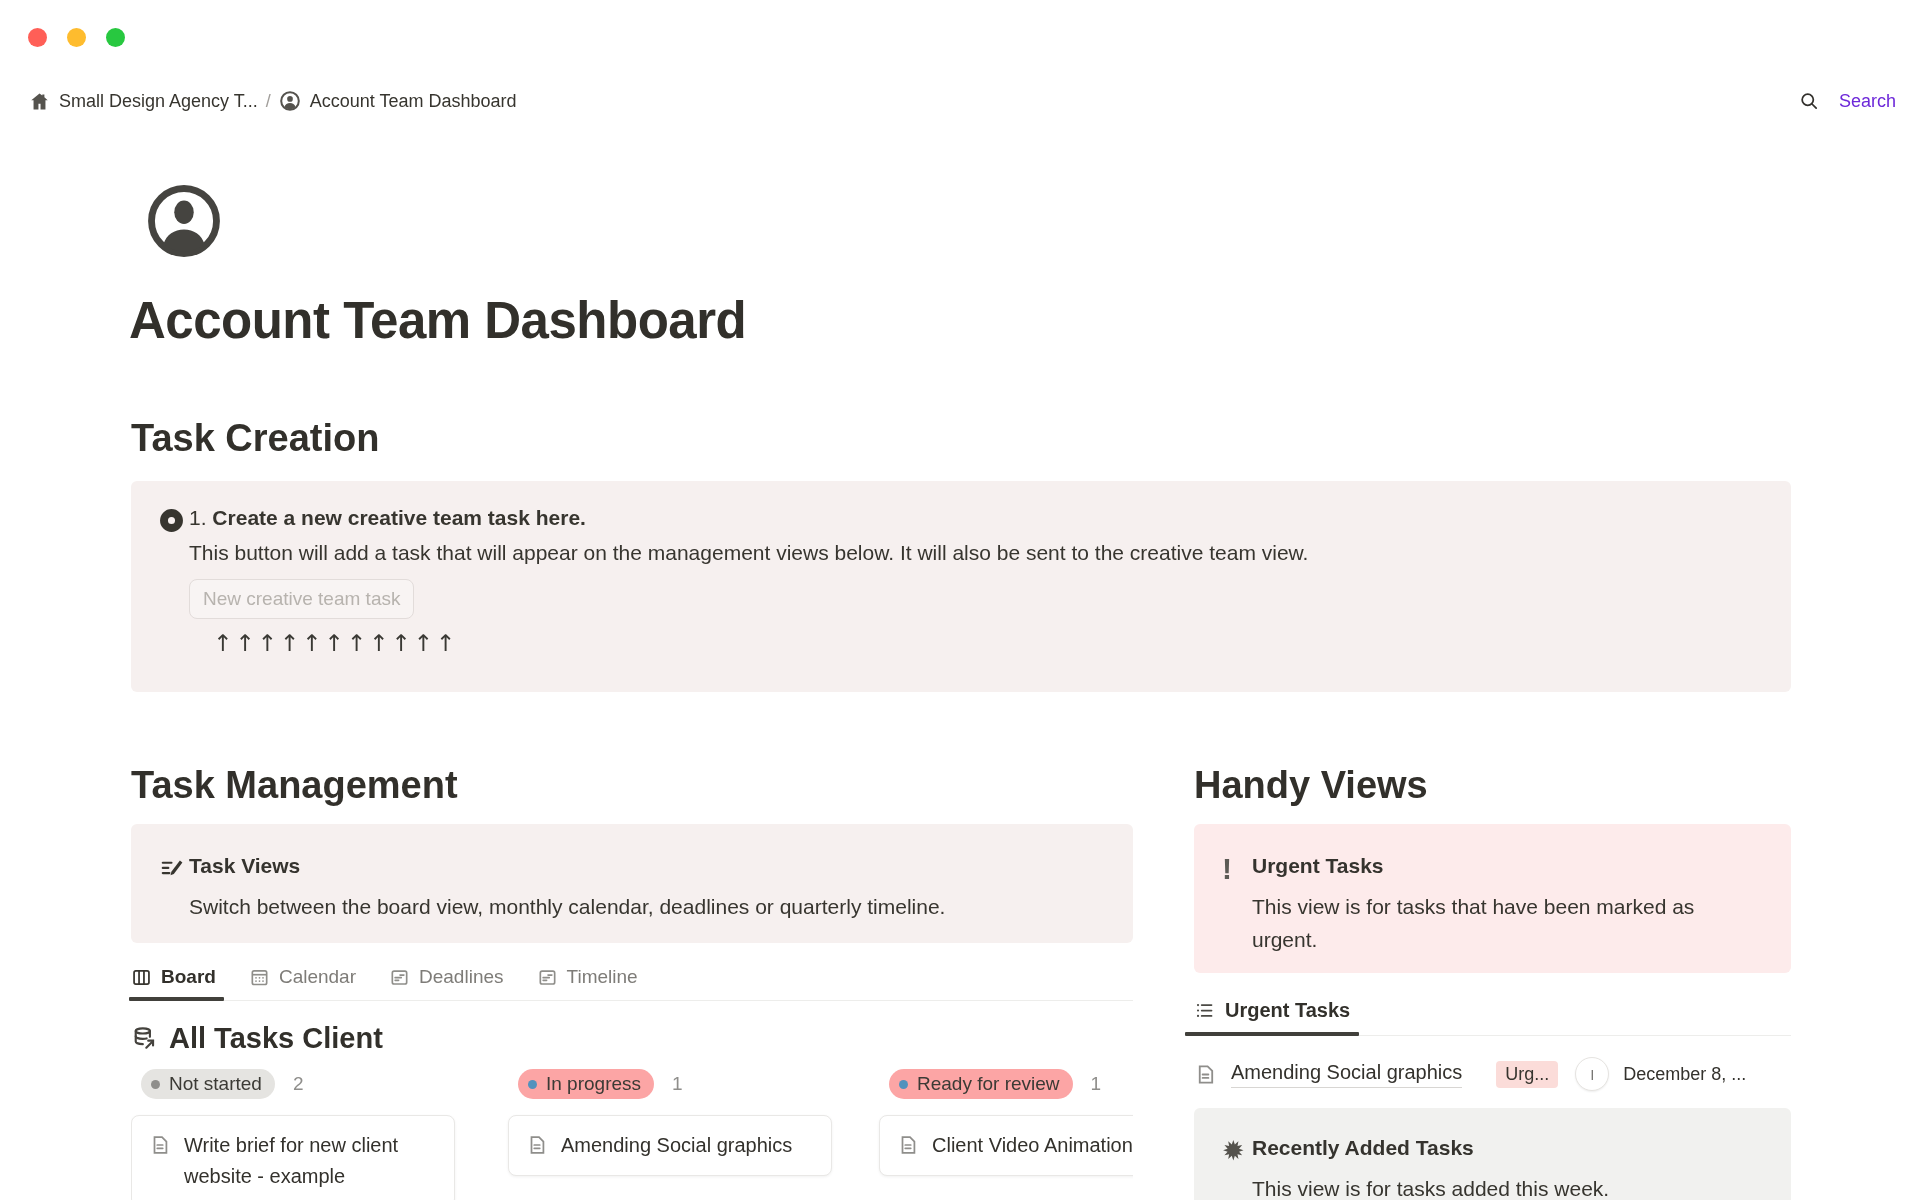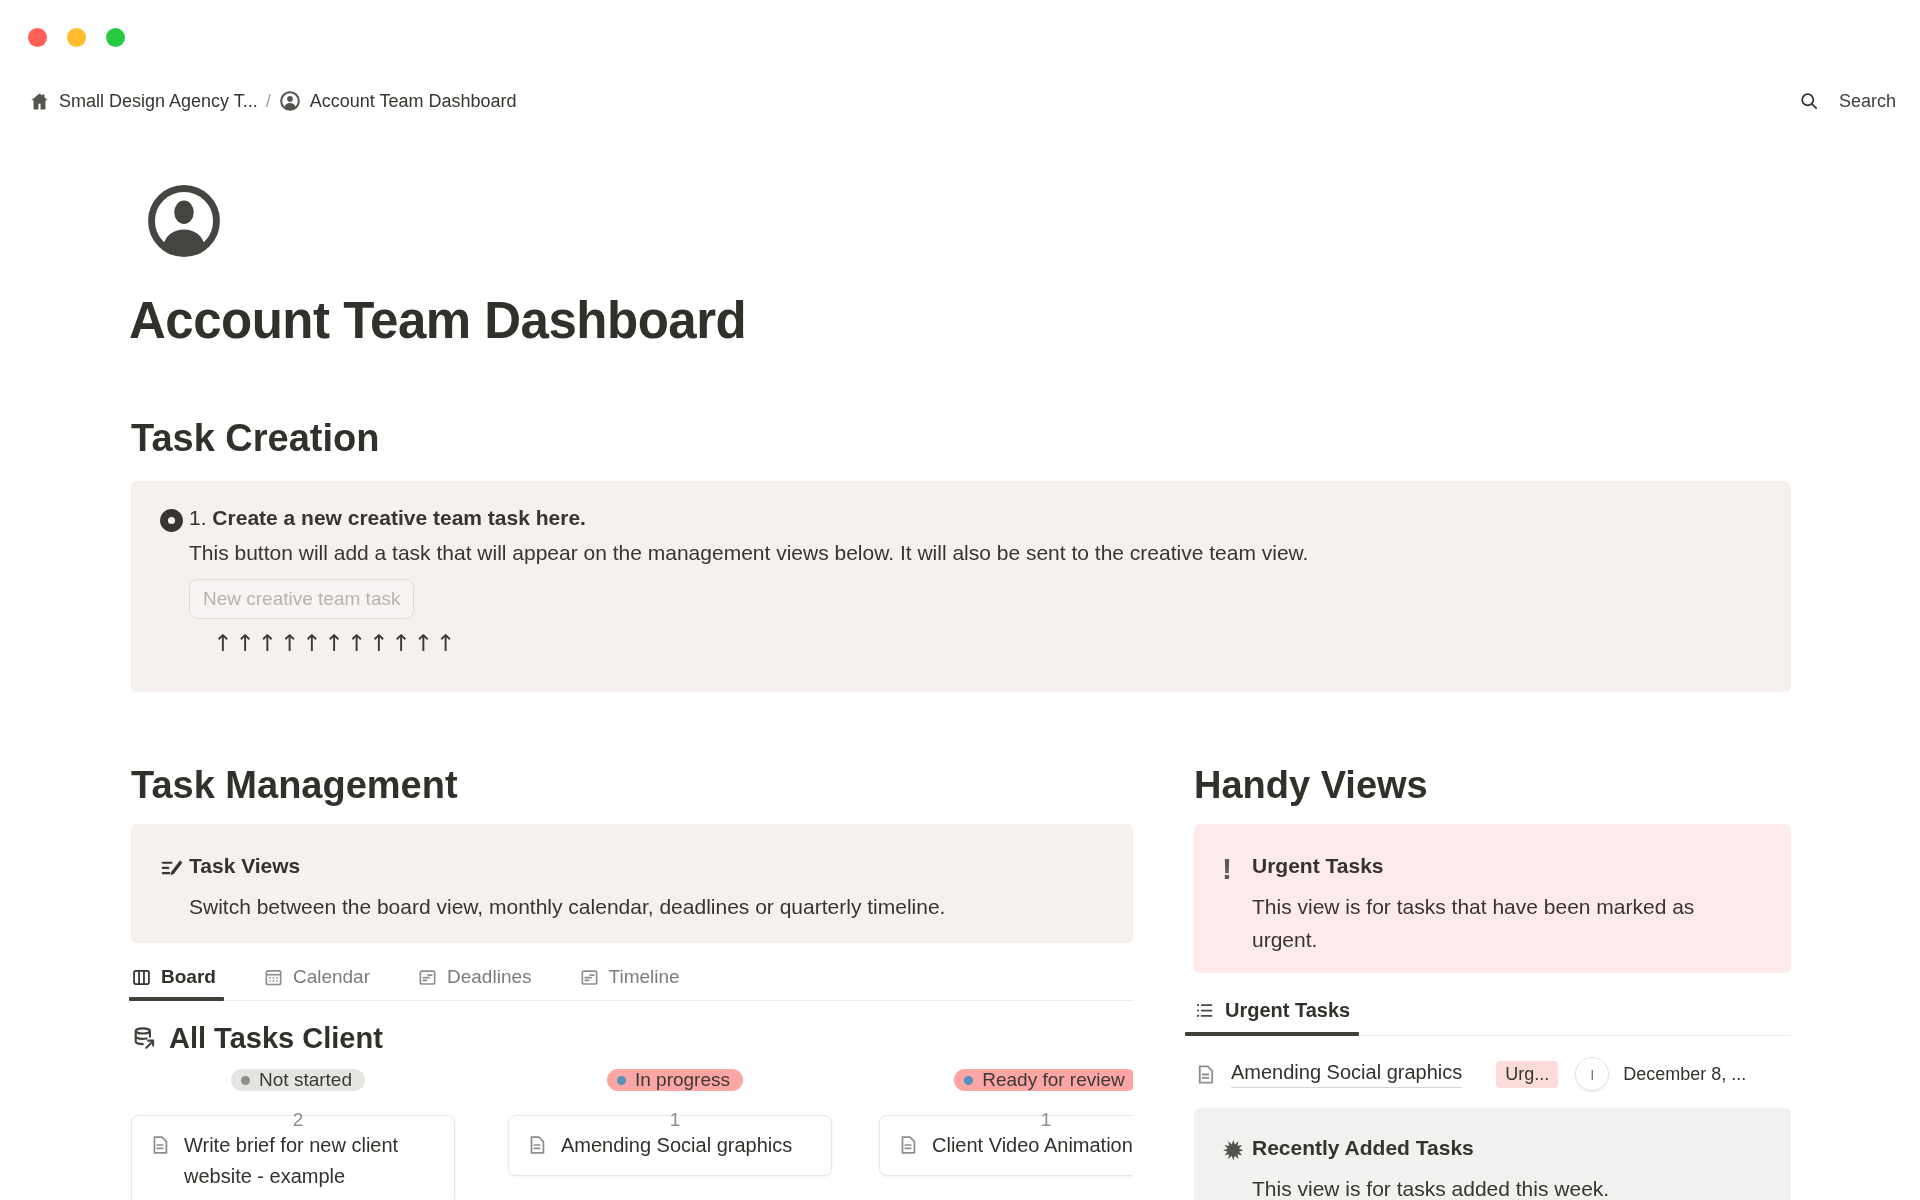--- a/index.html
+++ b/index.html
@@ -10,21 +10,21 @@
   .traffic { position:absolute; top:28px; left:28px; display:flex; gap:20px; }
   .light { width:19px; height:19px; border-radius:50%; }
   .light.red{ background:#ff5f57; } .light.yellow{ background:#febc2e; } .light.green{ background:#28c840; }
 
   
   .topbar { position:absolute; top:90px; left:29px; right:24px; display:flex; align-items:center; font-size:18px;justify-content:space-between; }
   .crumb { display:flex; align-items:center; gap:9px; cursor:default; }
   .crumb + .sep { margin:0 8px; color:#a29f9b; }
   .topbar svg { display:block; }
   .top-spacer { flex:1; }
-  .search { display:flex; align-items:center; gap:20px; font-weight:500; color:#404040; }
+  .search { display:flex; align-items:center; gap:20px; font-weight:500; color:#6d28d9; }
 
   
   .page-icon { position:absolute; top:182px; left:145px; color:#454440; }
   .page-title { position:absolute; top:291px; left:129px; font-size:51px; font-weight:700; letter-spacing:-0.5px; color:#32302b; }
   .h-creation { position:absolute; top:417px; left:131px; }
   h2.sec { font-size:38px; font-weight:700; color:#32302b; line-height:42px; }
 
   
   .callout { border-radius:6px; display:flex; padding:25px 30px 0 28px; }
   .callout .ico { width:30px; flex-shrink:0; padding-top:2px; }
@@ -45,35 +45,35 @@
   .callout-views { margin-top:18px; background:#f6f0ef; height:119px; padding-top:30px; }
   .callout-title { font-size:21px; font-weight:700; color:#35332e; }
   .callout-body { margin-top:12px; font-size:21px; line-height:33px; color:#37352f; }
   .callout-urgent { margin-top:18px; background:#fdebeb; height:149px; padding-top:30px; }
   .callout-urgent .callout-body { max-width:470px; }
   .callout-recent { margin-top:17px; background:#f1f1ef; height:130px; padding-top:28px; }
   .excl { font-size:30px; font-weight:700; color:#5c5a55; line-height:26px; }
   .seal { font-family:"DejaVu Sans",sans-serif; font-size:27px; color:#54524c; line-height:26px; }
 
   
-  .tabs { margin-top:23px; display:flex; gap:47px; border-bottom:1px solid #ededeb; }
+  .tabs { margin-top:23px; display:flex; gap:33px; border-bottom:1px solid #ededeb; }
   .tab { display:flex; align-items:center; gap:9px; font-size:19px; color:#7e7c78; padding-bottom:12px; position:relative; cursor:pointer; }
   .tab svg { color:#8f8e8a; }
   .tab.active { color:#32302b; font-weight:600; }
   .tab.active svg { color:#37352f; }
   .tab.active::after { content:""; position:absolute; left:-2px; right:-8px; bottom:-1px; height:4px; background:#41403b; border-radius:1px; }
 
   .db-heading { margin-top:21px; display:flex; align-items:center; gap:11px; font-size:29px; font-weight:700; color:#32302b; }
   .db-heading svg { color:#44423d; }
 
   
   .board { margin-top:14px; position:relative; width:1002px; height:136px; overflow:hidden; }
   .kcol { position:absolute; top:0; width:324px; }
   .kcol.c0{ left:0; } .kcol.c1{ left:377px; } .kcol.c2{ left:748px; }
-  .pill-row { display:flex; align-items:center; gap:18px; margin-left:10px; height:30px;flex-direction:column; }
+  .pill-row { display:flex; align-items:center; gap:18px; margin-left:10px; height:30px; }
   .pill { display:inline-flex; align-items:center; gap:9px; padding:0 13px 0 10px; height:30px; border-radius:15px; font-size:19px; color:#3b3a35; }
   .pill .dot { width:9px; height:9px; border-radius:50%; }
   .pill.gray { background:#e5e4e1; } .pill.gray .dot { background:#8f8e8b; }
   .pill.blue { background:#fca5a5;justify-content:flex-end; } .pill.blue .dot { background:#5292bd; }
   .count { font-size:19px; color:#8f8e8b; }
   .card { margin-top:16px; background:#fff; border:1px solid #e9e8e6; border-radius:8px;
      box-shadow:0 1px 3px rgba(15,15,15,0.06); padding:14px 17px; display:flex; gap:13px; cursor:pointer; }
   .card svg { flex-shrink:0; margin-top:4px; color:#8f8e8b; }
   .card-title { font-size:20px; line-height:31px; color:#33312c; }
 

